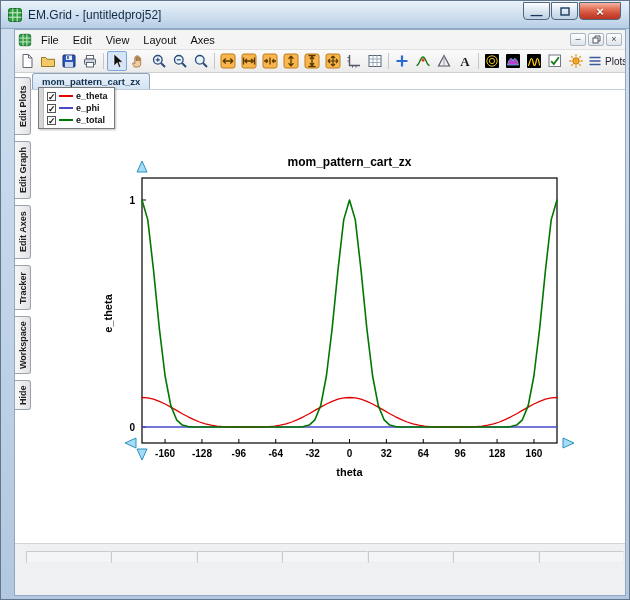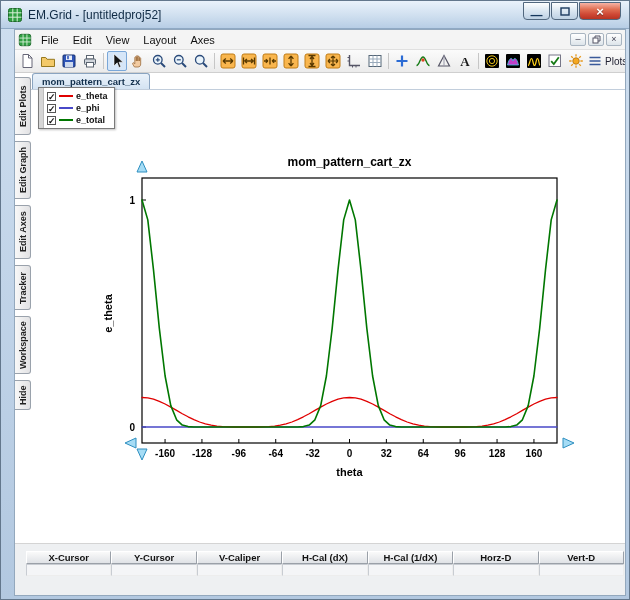--- a/index.html
+++ b/index.html
@@ -356,29 +356,20 @@
           <line x1="42" y1="50" x2="46" y2="50" stroke="#000"></line>
           <text x="35" y="53.5" text-anchor="end" font-size="10" fill="#000">1</text>
           <polyline points="42.0,277.0 47.8,277.0 53.5,277.0 59.3,277.0 65.1,277.0 70.8,277.0 76.6,277.0 82.3,277.0 88.1,277.0 93.9,277.0 99.6,277.0 105.4,277.0 111.2,277.0 116.9,277.0 122.7,277.0 128.5,277.0 134.2,277.0 140.0,277.0 145.8,277.0 151.5,277.0 157.3,277.0 163.0,277.0 168.8,277.0 174.6,277.0 180.3,277.0 186.1,277.0 191.9,277.0 197.6,277.0 203.4,277.0 209.2,277.0 214.9,277.0 220.7,277.0 226.4,277.0 232.2,277.0 238.0,277.0 243.7,277.0 249.5,277.0 255.3,277.0 261.0,277.0 266.8,277.0 272.6,277.0 278.3,277.0 284.1,277.0 289.8,277.0 295.6,277.0 301.4,277.0 307.1,277.0 312.9,277.0 318.7,277.0 324.4,277.0 330.2,277.0 336.0,277.0 341.7,277.0 347.5,277.0 353.3,277.0 359.0,277.0 364.8,277.0 370.5,277.0 376.3,277.0 382.1,277.0 387.8,277.0 393.6,277.0 399.4,277.0 405.1,277.0 410.9,277.0 416.7,277.0 422.4,277.0 428.2,277.0 433.9,277.0 439.7,277.0 445.5,277.0 451.2,277.0 457.0,277.0" fill="none" stroke="#4848c8" stroke-width="1.3" stroke-linejoin="round" stroke-linecap="round"></polyline>
           <polyline points="42.0,247.5 47.8,247.9 53.5,249.2 59.3,251.3 65.1,254.0 70.8,257.1 76.6,260.4 82.3,263.7 88.1,266.8 93.9,269.6 99.6,272.0 105.4,273.8 111.2,275.2 116.9,276.1 122.7,276.6 128.5,276.9 134.2,277.0 140.0,277.0 145.8,277.0 151.5,277.0 157.3,277.0 163.0,276.9 168.8,276.6 174.6,276.1 180.3,275.2 186.1,273.8 191.9,272.0 197.6,269.6 203.4,266.8 209.2,263.7 214.9,260.4 220.7,257.1 226.4,254.0 232.2,251.3 238.0,249.2 243.7,247.9 249.5,247.5 255.3,247.9 261.0,249.2 266.8,251.3 272.6,254.0 278.3,257.1 284.1,260.4 289.8,263.7 295.6,266.8 301.4,269.6 307.1,272.0 312.9,273.8 318.7,275.2 324.4,276.1 330.2,276.6 336.0,276.9 341.7,277.0 347.5,277.0 353.3,277.0 359.0,277.0 364.8,277.0 370.5,276.9 376.3,276.6 382.1,276.1 387.8,275.2 393.6,273.8 399.4,272.0 405.1,269.6 410.9,266.8 416.7,263.7 422.4,260.4 428.2,257.1 433.9,254.0 439.7,251.3 445.5,249.2 451.2,247.9 457.0,247.5" fill="none" stroke="#e00000" stroke-width="1.3" stroke-linejoin="round" stroke-linecap="round"></polyline>
           <polyline points="42.0,50.0 47.8,69.9 53.5,119.8 59.3,178.2 65.1,226.0 70.8,255.6 76.6,269.8 82.3,275.1 88.1,276.6 93.9,277.0 99.6,277.0 105.4,277.0 111.2,277.0 116.9,277.0 122.7,277.0 128.5,277.0 134.2,277.0 140.0,277.0 145.8,277.0 151.5,277.0 157.3,277.0 163.0,277.0 168.8,277.0 174.6,277.0 180.3,277.0 186.1,277.0 191.9,277.0 197.6,277.0 203.4,276.6 209.2,275.1 214.9,269.8 220.7,255.6 226.4,226.0 232.2,178.2 238.0,119.8 243.7,69.9 249.5,50.0 255.3,69.9 261.0,119.8 266.8,178.2 272.6,226.0 278.3,255.6 284.1,269.8 289.8,275.1 295.6,276.6 301.4,277.0 307.1,277.0 312.9,277.0 318.7,277.0 324.4,277.0 330.2,277.0 336.0,277.0 341.7,277.0 347.5,277.0 353.3,277.0 359.0,277.0 364.8,277.0 370.5,277.0 376.3,277.0 382.1,277.0 387.8,277.0 393.6,277.0 399.4,277.0 405.1,277.0 410.9,276.6 416.7,275.1 422.4,269.8 428.2,255.6 433.9,226.0 439.7,178.2 445.5,119.8 451.2,69.9 457.0,50.0" fill="none" stroke="#007700" stroke-width="1.6" stroke-linejoin="round" stroke-linecap="round"></polyline>
         </svg>
 
       <div class="bottom-panel">
         <div class="readout">
           <div class="rrow">
-            <div class="hcell">X-Cursor</div>
-            <div class="hcell">Y-Cursor</div>
-            <div class="hcell">V-Caliper</div>
-            <div class="hcell">H-Cal (dX)</div>
-            <div class="hcell">H-Cal (1/dX)</div>
-            <div class="hcell">Horz-D</div>
-            <div class="hcell">Vert-D</div>
-          </div>
-          <div class="rrow">
             <div class="vcell"></div>
             <div class="vcell"></div>
             <div class="vcell"></div>
             <div class="vcell"></div>
             <div class="vcell"></div>
             <div class="vcell"></div>
             <div class="vcell"></div>
           </div>
         </div>
       </div>

